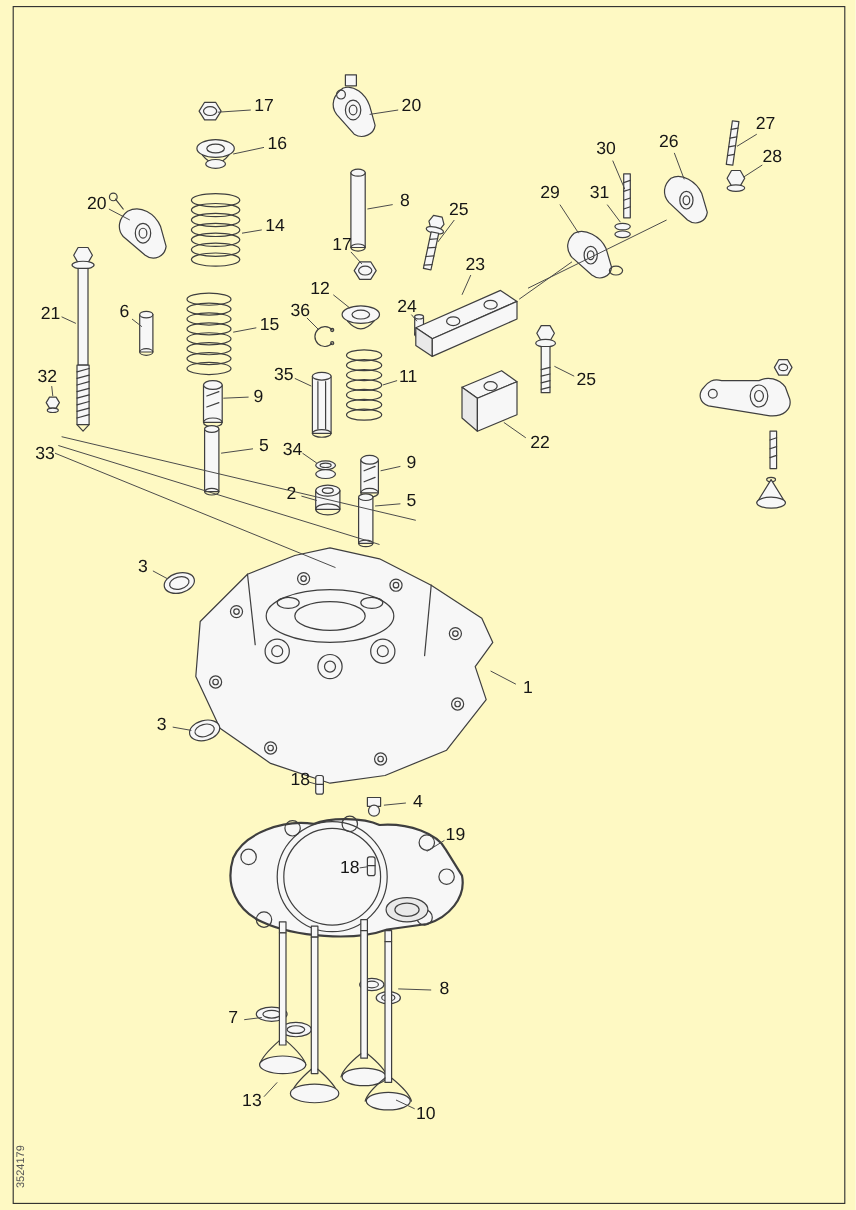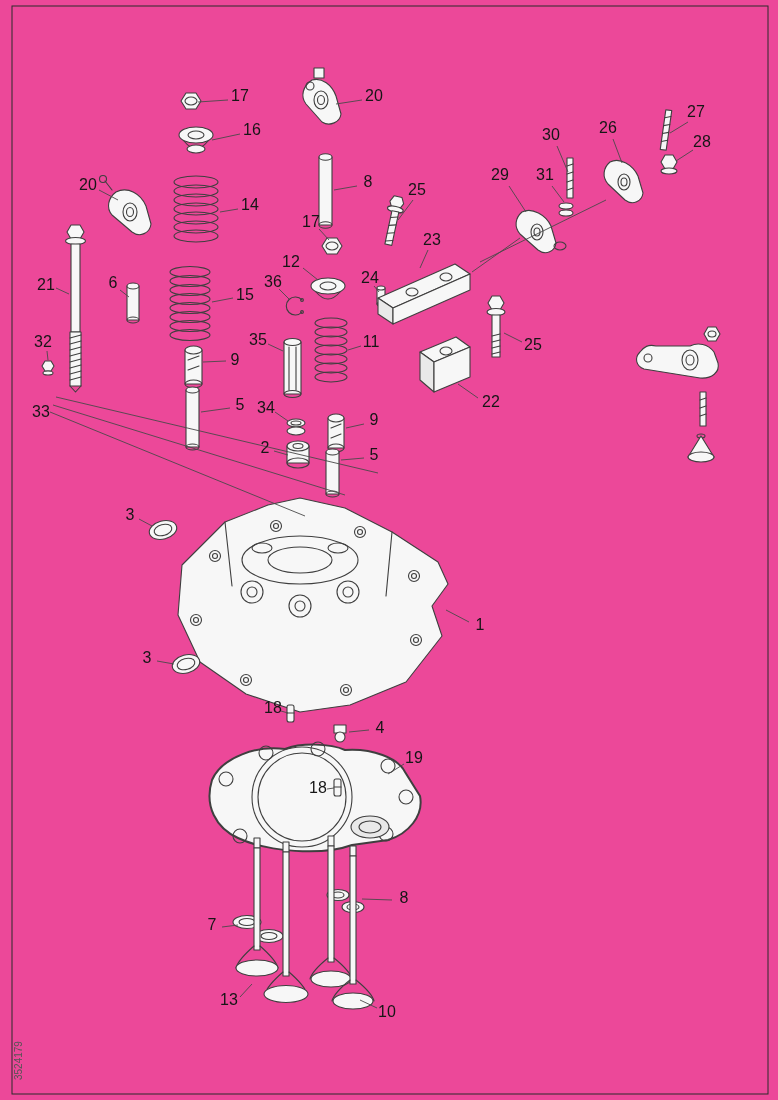--- a/index.html
+++ b/index.html
@@ -1,19 +1,19 @@
 <!DOCTYPE html>
 <html><head>
 <meta charset="utf-8">
 <style>
   html,body{margin:0;padding:0;background:#ffffff;}
   .page{
     position:relative;
     width:778px;height:1100px;
-    background:#ec4899;
+    background:#fef9c3;
     font-family:"Liberation Sans", sans-serif;
     overflow:hidden;
   }
   svg{position:absolute;left:0;top:0;}
   .frame{fill:none;stroke:#2b2b2b;stroke-width:1;}
   .ln{fill:none;stroke:#3f3f3f;stroke-width:1.1;stroke-linecap:round;stroke-linejoin:round;}
   .fl{fill:#f7f7f7;stroke:#3f3f3f;stroke-width:1.1;stroke-linejoin:round;}
   .fl2{fill:#e9e9e9;stroke:#3f3f3f;stroke-width:1.1;stroke-linejoin:round;}
   .leader{stroke:#4a4a4a;stroke-width:0.9;fill:none;}
   .callout{font:400 16px "Liberation Sans", sans-serif;fill:#161616;}

